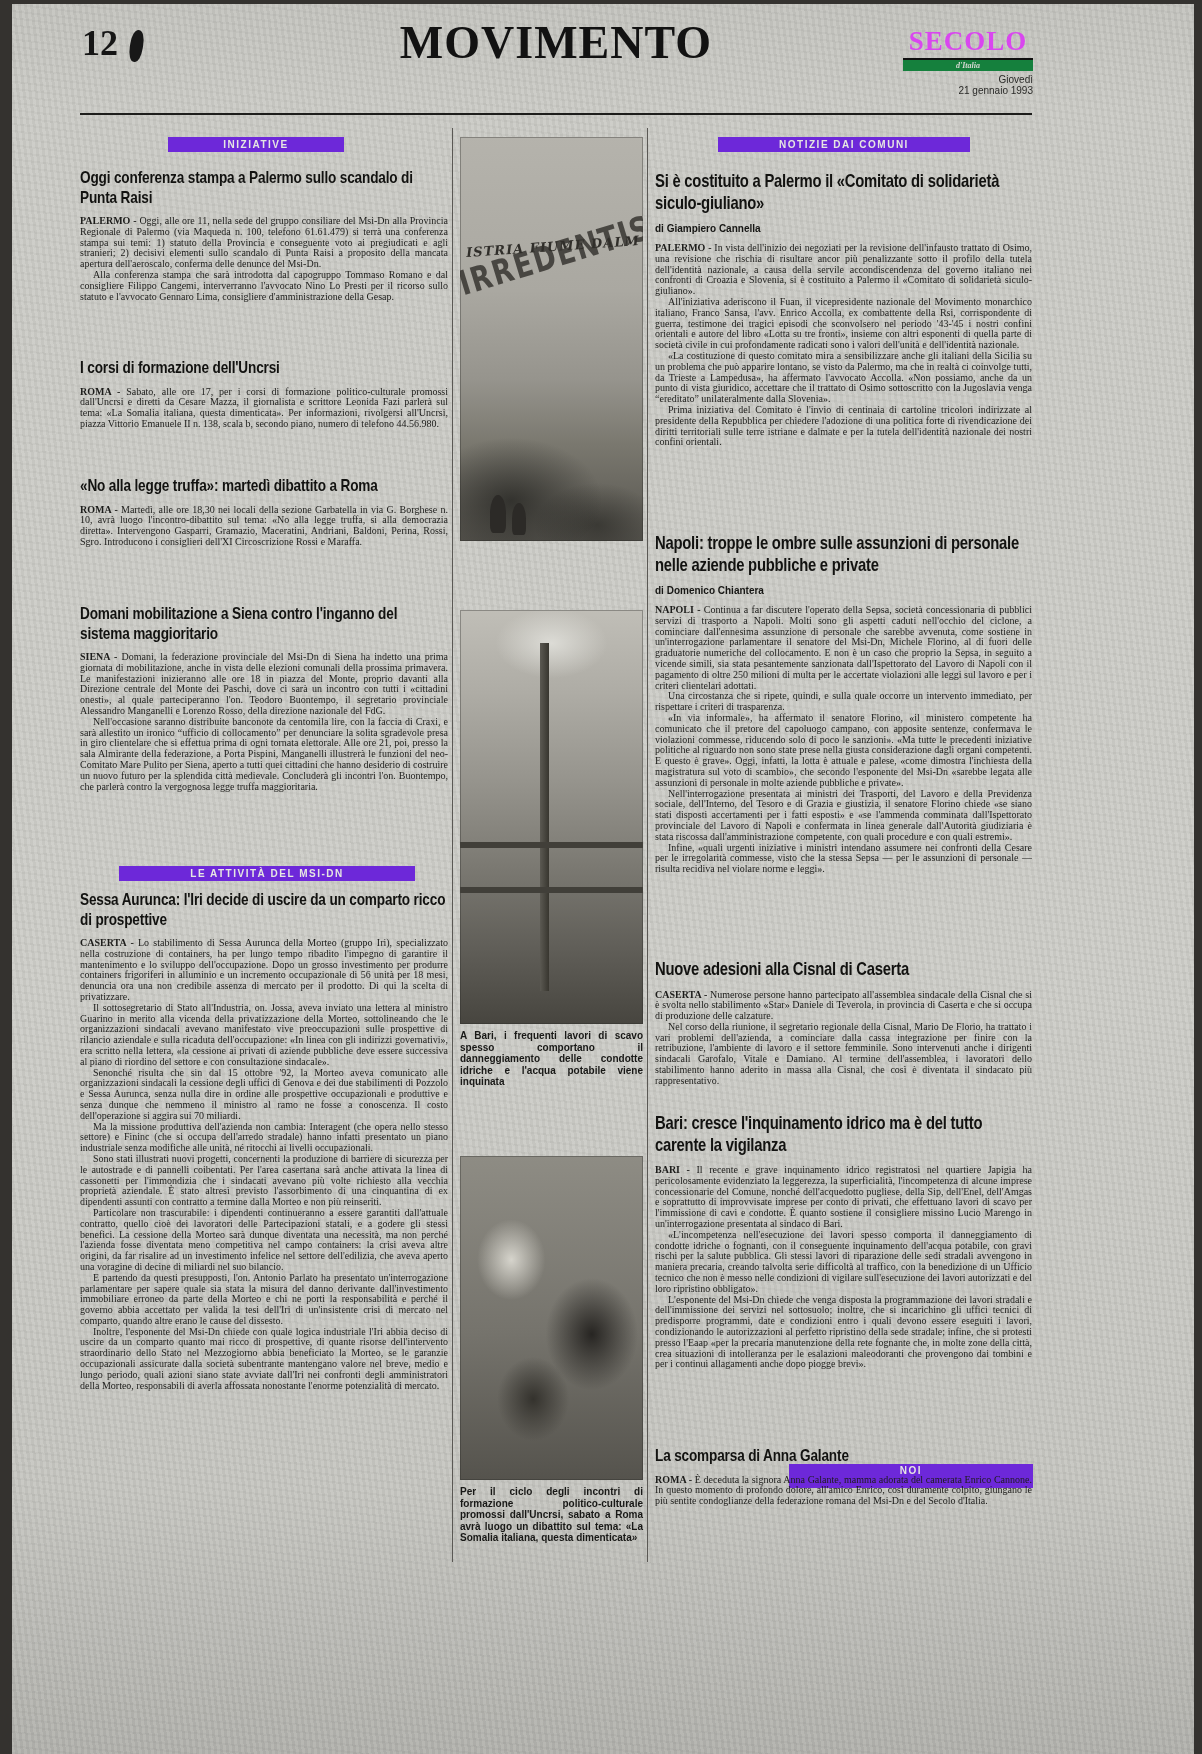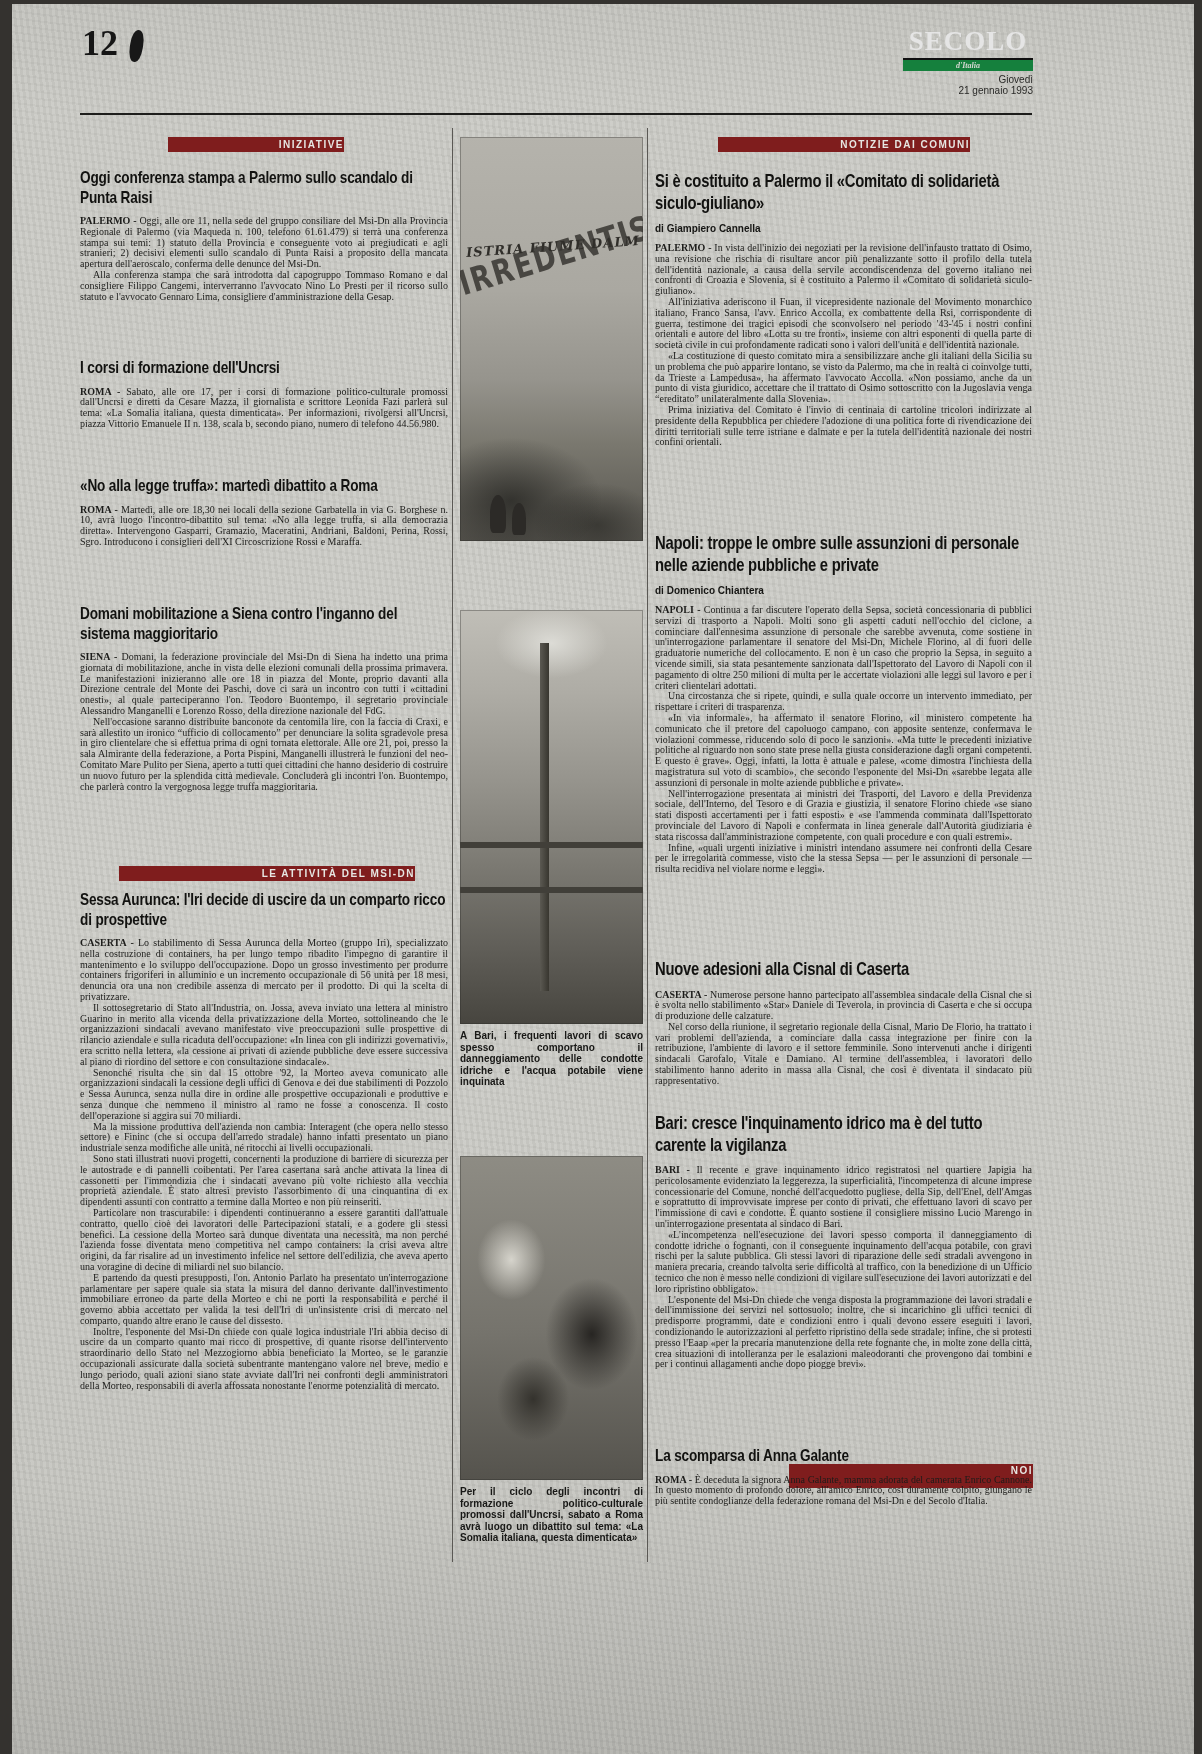--- a/index.html
+++ b/index.html
@@ -11,28 +11,28 @@
   .page::before{content:"";position:absolute;inset:0;pointer-events:none;
     background:
       repeating-linear-gradient(83deg, rgba(255,255,255,.05) 0 3px, rgba(0,0,0,.03) 3px 6px),
       repeating-linear-gradient(7deg, rgba(0,0,0,.03) 0 2px, transparent 2px 7px);}
   
   .pageno{position:absolute;left:82px;top:22px;font:700 36px "Liberation Serif",serif;color:#151515;}
   .smudge{position:absolute;left:130px;top:30px;width:13px;height:32px;background:#181818;border-radius:45%;transform:rotate(9deg);}
   .page-title{position:absolute;left:80px;top:16px;width:952px;text-align:center;
     font:700 46px "Liberation Serif",serif;letter-spacing:1px;color:#121212;}
   .masthead{position:absolute;left:903px;top:26px;width:130px;text-align:center;}
-  .mast-name{font:700 27px "Liberation Serif",serif;letter-spacing:1px;color:#e5e5e5;border-bottom:2px solid #101010;padding-bottom:1px;}
+  .mast-name{font:700 27px "Liberation Serif",serif;letter-spacing:1px;color:#d946ef;border-bottom:2px solid #101010;padding-bottom:1px;}
   .mast-bar{height:11px;background:#15803d;color:#d8d8d4;font:italic 700 8px "Liberation Serif",serif;line-height:11px;}
   .issue-date{margin-top:3px;text-align:right;font:10px "Liberation Sans",sans-serif;line-height:11px;color:#2a2a28;}
   .header-rule{position:absolute;left:80px;top:113px;width:952px;height:2px;background:#1d1d1b;}
   .colrule{position:absolute;top:128px;height:1434px;width:1px;background:#5a5854;}
   .r1{left:452px;} .r2{left:647px;}
   
-  .bar{position:absolute;background:#7f1d1d;color:#e6e6e2;text-align:right;
+  .bar{position:absolute;background:#6d28d9;color:#e6e6e2;text-align:center;
     font:700 10px "Liberation Sans",sans-serif;letter-spacing:1.5px;}
   
   .art{position:absolute;overflow:hidden;color:#1b1b19;}
   .hl{font-family:"Liberation Sans",sans-serif;font-weight:700;color:#121210;transform-origin:0 0;}
   .hl-lg{font-size:19px;line-height:21.5px;letter-spacing:-.3px;transform:scaleX(.78);width:128%;margin-bottom:10px;}
   .hl-md{font-size:17px;line-height:19.5px;letter-spacing:-.2px;transform:scaleX(.8);width:125%;margin-bottom:9px;}
   .byline{font:700 10px "Liberation Sans",sans-serif;color:#161614;margin:2px 0 9px 0;}
   .para{font-size:10px;line-height:10.8px;text-align:justify;color:#1c1c1a;}
   .para.first{text-indent:0;}
   .paras .para{text-indent:13px;}
@@ -63,20 +63,21 @@
     line-height:11.5px;text-align:justify;color:#181816;}
 </style>
 </head>
 <body>
 
 <div class="scan">
   <div class="page"></div>
 
   <div class="pageno">12</div>
   <div class="smudge"></div>
+  <h1 class="page-title">MOVIMENTO</h1>
   <div class="masthead">
     <div class="mast-name">SECOLO</div>
     <div class="mast-bar">d'Italia</div>
     <div class="issue-date">
       <div>Giovedì</div>
       <div>21 gennaio 1993</div>
     </div>
   </div>
   <div class="header-rule"></div>
   <div class="colrule r1"></div>

